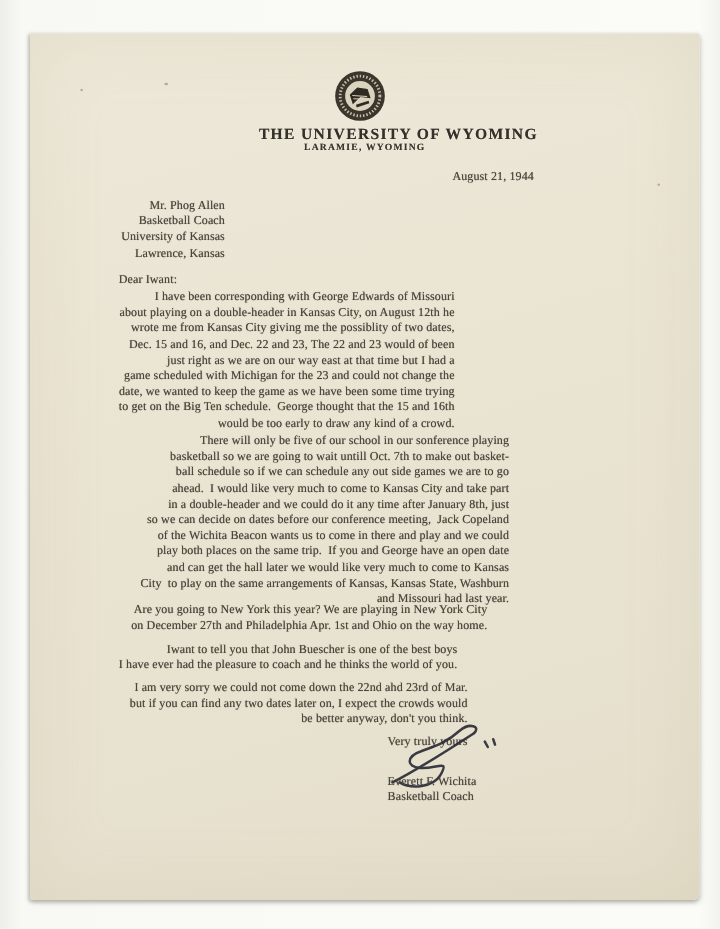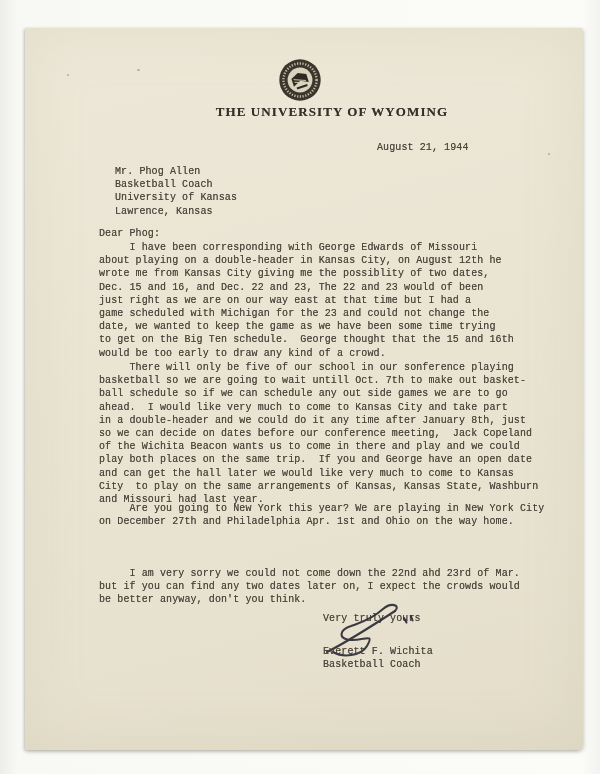--- a/index.html
+++ b/index.html
@@ -22,27 +22,28 @@
     left: 25px;
     top: 28px;
     width: 558px;
     height: 722px;
     background: linear-gradient(165deg, #ede8d8 0%, #eae4d3 40%, #e7e1cf 75%, #e3ddc9 100%);
     box-shadow: -1px 1px 3px rgba(60,55,40,0.25), 1px 2px 4px rgba(60,55,40,0.18), inset 0 0 60px rgba(185,175,145,0.18);
     border-radius: 1px 2px 5px 2px;
   }
   .tw {
     position: absolute;
-    font-family: Liberation Mono, monospace;
+    font-family: Liberation Serif, serif;
     font-size: 10px;
     line-height: 13.2px;
     letter-spacing: 0.1px;
     color: #4a443b;
     text-shadow: 0 0 0.6px rgba(74,68,59,0.7);
     white-space: pre;
+    text-align: right;
   }
   .letterhead-inst {
     position: absolute;
     top: 76px;
     left: 0;
     width: 100%;
     text-align: center;
     font-family: "Liberation Serif", serif;
     font-weight: bold;
     font-size: 13px;
@@ -65,24 +66,24 @@
     text-shadow: 0 0 0.5px rgba(58,54,47,0.55);
   }
   .seal {
     position: absolute;
     left: 252px;
     top: 29px;
     width: 46px;
     height: 46px;
   }
   .date { left: 352px; top: 113px; }
-  .recipient { left: 90px; top: 137px; }
+  .recipient { left: 76px; top: 137px; }
   .salutation { left: 74px; top: 199px; }
   .para-1 { left: 74px; top: 213px; }
-  .para-2 { left: 74px; top: 333px; }
+  .para-2 { left: 92px; top: 333px; }
   .para-3 { left: 74px; top: 474px; }
   .para-4 { left: 74px; top: 507px; }
   .para-5 { left: 74px; top: 539px; }
   .valediction { left: 298px; top: 584px; }
   .signature-svg {
     position: absolute;
     left: 290px;
     top: 574px;
     width: 110px;
     height: 62px;
@@ -108,29 +109,30 @@
         <circle cx="25" cy="25" r="13.5" fill="#d9d3bf"></circle>
         <g transform="rotate(-18 25 25)">
           <path d="M 16.5 21 L 25 17 L 33.5 21 L 33.5 30 L 25 26 L 16.5 30 Z" fill="#2e2a21"></path>
           <path d="M 18.5 22.5 L 31 27.5 M 18.5 25.5 L 31 30" stroke="#d9d3bf" stroke-width="0.9" fill="none"></path>
           <rect x="19" y="31.5" width="12" height="2.4" fill="#2e2a21"></rect>
         </g>
       </svg>
     </div>
 
     <div class="letterhead-inst">THE UNIVERSITY OF WYOMING</div>
+    <div class="letterhead-loc">LARAMIE, WYOMING</div>
 
     <div class="tw date">August 21, 1944</div>
 
     <div class="tw recipient">Mr. Phog Allen
 Basketball Coach
 University of Kansas
 Lawrence, Kansas</div>
 
-    <div class="tw salutation">Dear Phog:</div>
+    <div class="tw salutation">Dear Iwant:</div>
 
     <div class="tw para-1">     I have been corresponding with George Edwards of Missouri
 about playing on a double-header in Kansas City, on August 12th he
 wrote me from Kansas City giving me the possiblity of two dates,
 Dec. 15 and 16, and Dec. 22 and 23, The 22 and 23 would of been
 just right as we are on our way east at that time but I had a
 game scheduled with Michigan for the 23 and could not change the
 date, we wanted to keep the game as we have been some time trying
 to get on the Big Ten schedule.  George thought that the 15 and 16th
 would be too early to draw any kind of a crowd.</div>
@@ -140,20 +142,22 @@
 ahead.  I would like very much to come to Kansas City and take part
 in a double-header and we could do it any time after January 8th, just
 so we can decide on dates before our conference meeting,  Jack Copeland
 of the Wichita Beacon wants us to come in there and play and we could
 play both places on the same trip.  If you and George have an open date
 and can get the hall later we would like very much to come to Kansas
 City  to play on the same arrangements of Kansas, Kansas State, Washburn
 and Missouri had last year.</div>
     <div class="tw para-3">     Are you going to New York this year? We are playing in New York City
 on December 27th and Philadelphia Apr. 1st and Ohio on the way home.</div>
+    <div class="tw para-4">     Iwant to tell you that John Buescher is one of the best boys
+I have ever had the pleasure to coach and he thinks the world of you.</div>
     <div class="tw para-5">     I am very sorry we could not come down the 22nd ahd 23rd of Mar.
 but if you can find any two dates later on, I expect the crowds would
 be better anyway, don't you think.</div>
 
     <div class="tw valediction">Very truly yours</div>
 
     <svg class="signature-svg" viewBox="0 0 110 62">
       <g fill="none" stroke="#2c2c38" stroke-width="2.1" stroke-linecap="round" opacity="0.92">
         <path d="M 12 50 C 28 42 60 22 80 9"></path>
         <path d="M 80 9 C 86 3 76 0 68 7 C 56 18 44 21 36 24 C 24 28 23 37 35 38 C 49 39 60 30 52 44 C 46 54 28 56 18 50"></path>

